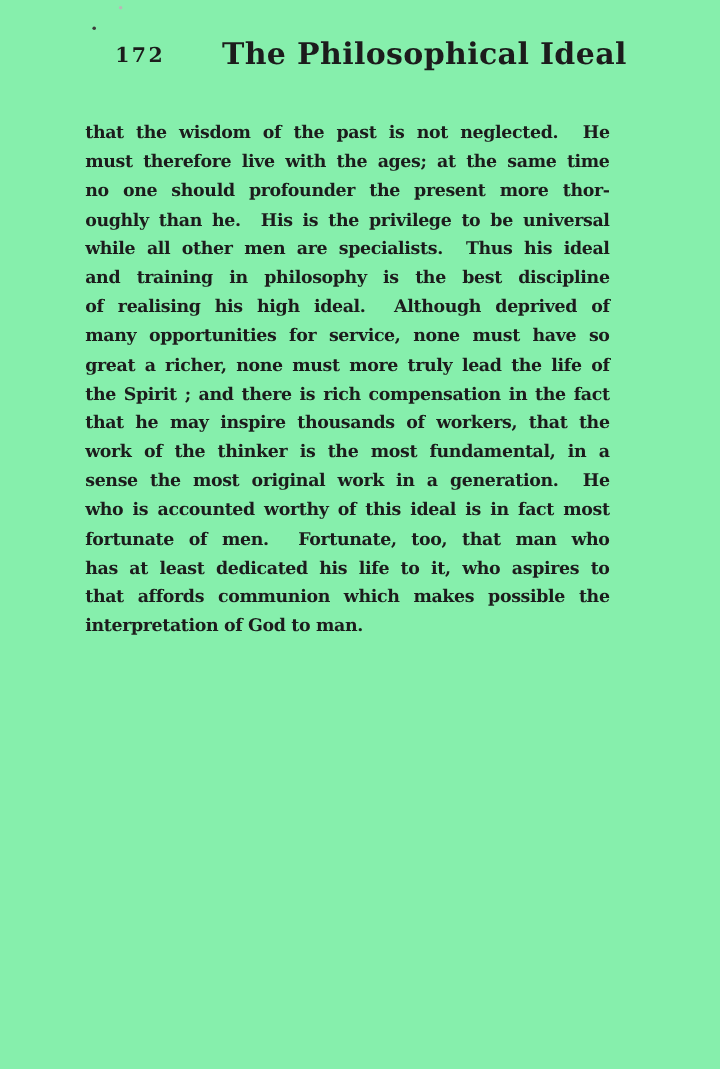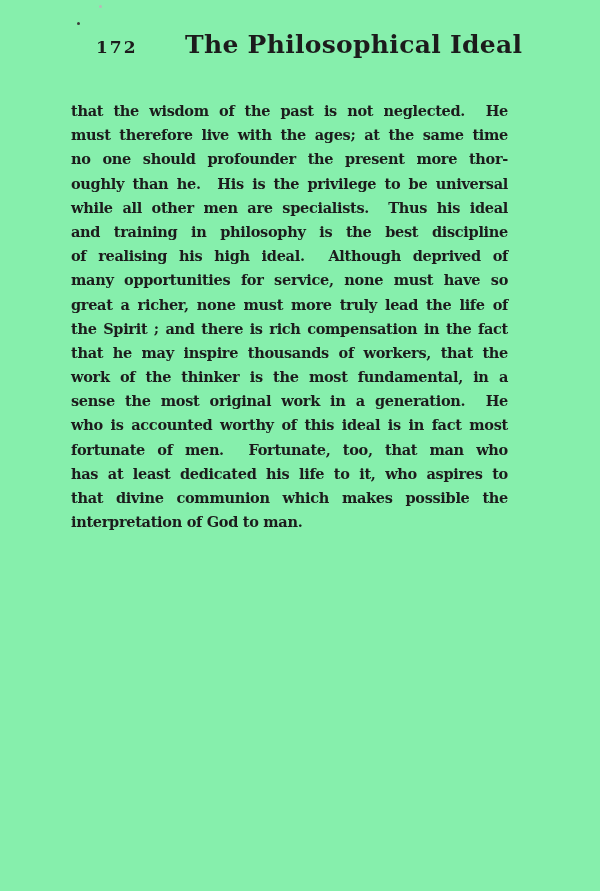--- a/index.html
+++ b/index.html
@@ -94,17 +94,17 @@
     <div class="line">of realising his high ideal.&nbsp; Although deprived of</div>
     <div class="line">many opportunities for service, none must have so</div>
     <div class="line">great a richer, none must more truly lead the life of</div>
     <div class="line">the Spirit ; and there is rich compensation in the fact</div>
     <div class="line">that he may inspire thousands of workers, that the</div>
     <div class="line">work of the thinker is the most fundamental, in a</div>
     <div class="line">sense the most original work in a generation.&nbsp; He</div>
     <div class="line">who is accounted worthy of this ideal is in fact most</div>
     <div class="line">fortunate of men.&nbsp; Fortunate, too, that man who</div>
     <div class="line">has at least dedicated his life to it, who aspires to</div>
-    <div class="line">that divine communion which makes possible the</div>
+    <div class="line">that affords communion which makes possible the</div>
     <div class="line last">interpretation of God to man.</div>
   </main>
 
 </div>
 
 </body></html>

